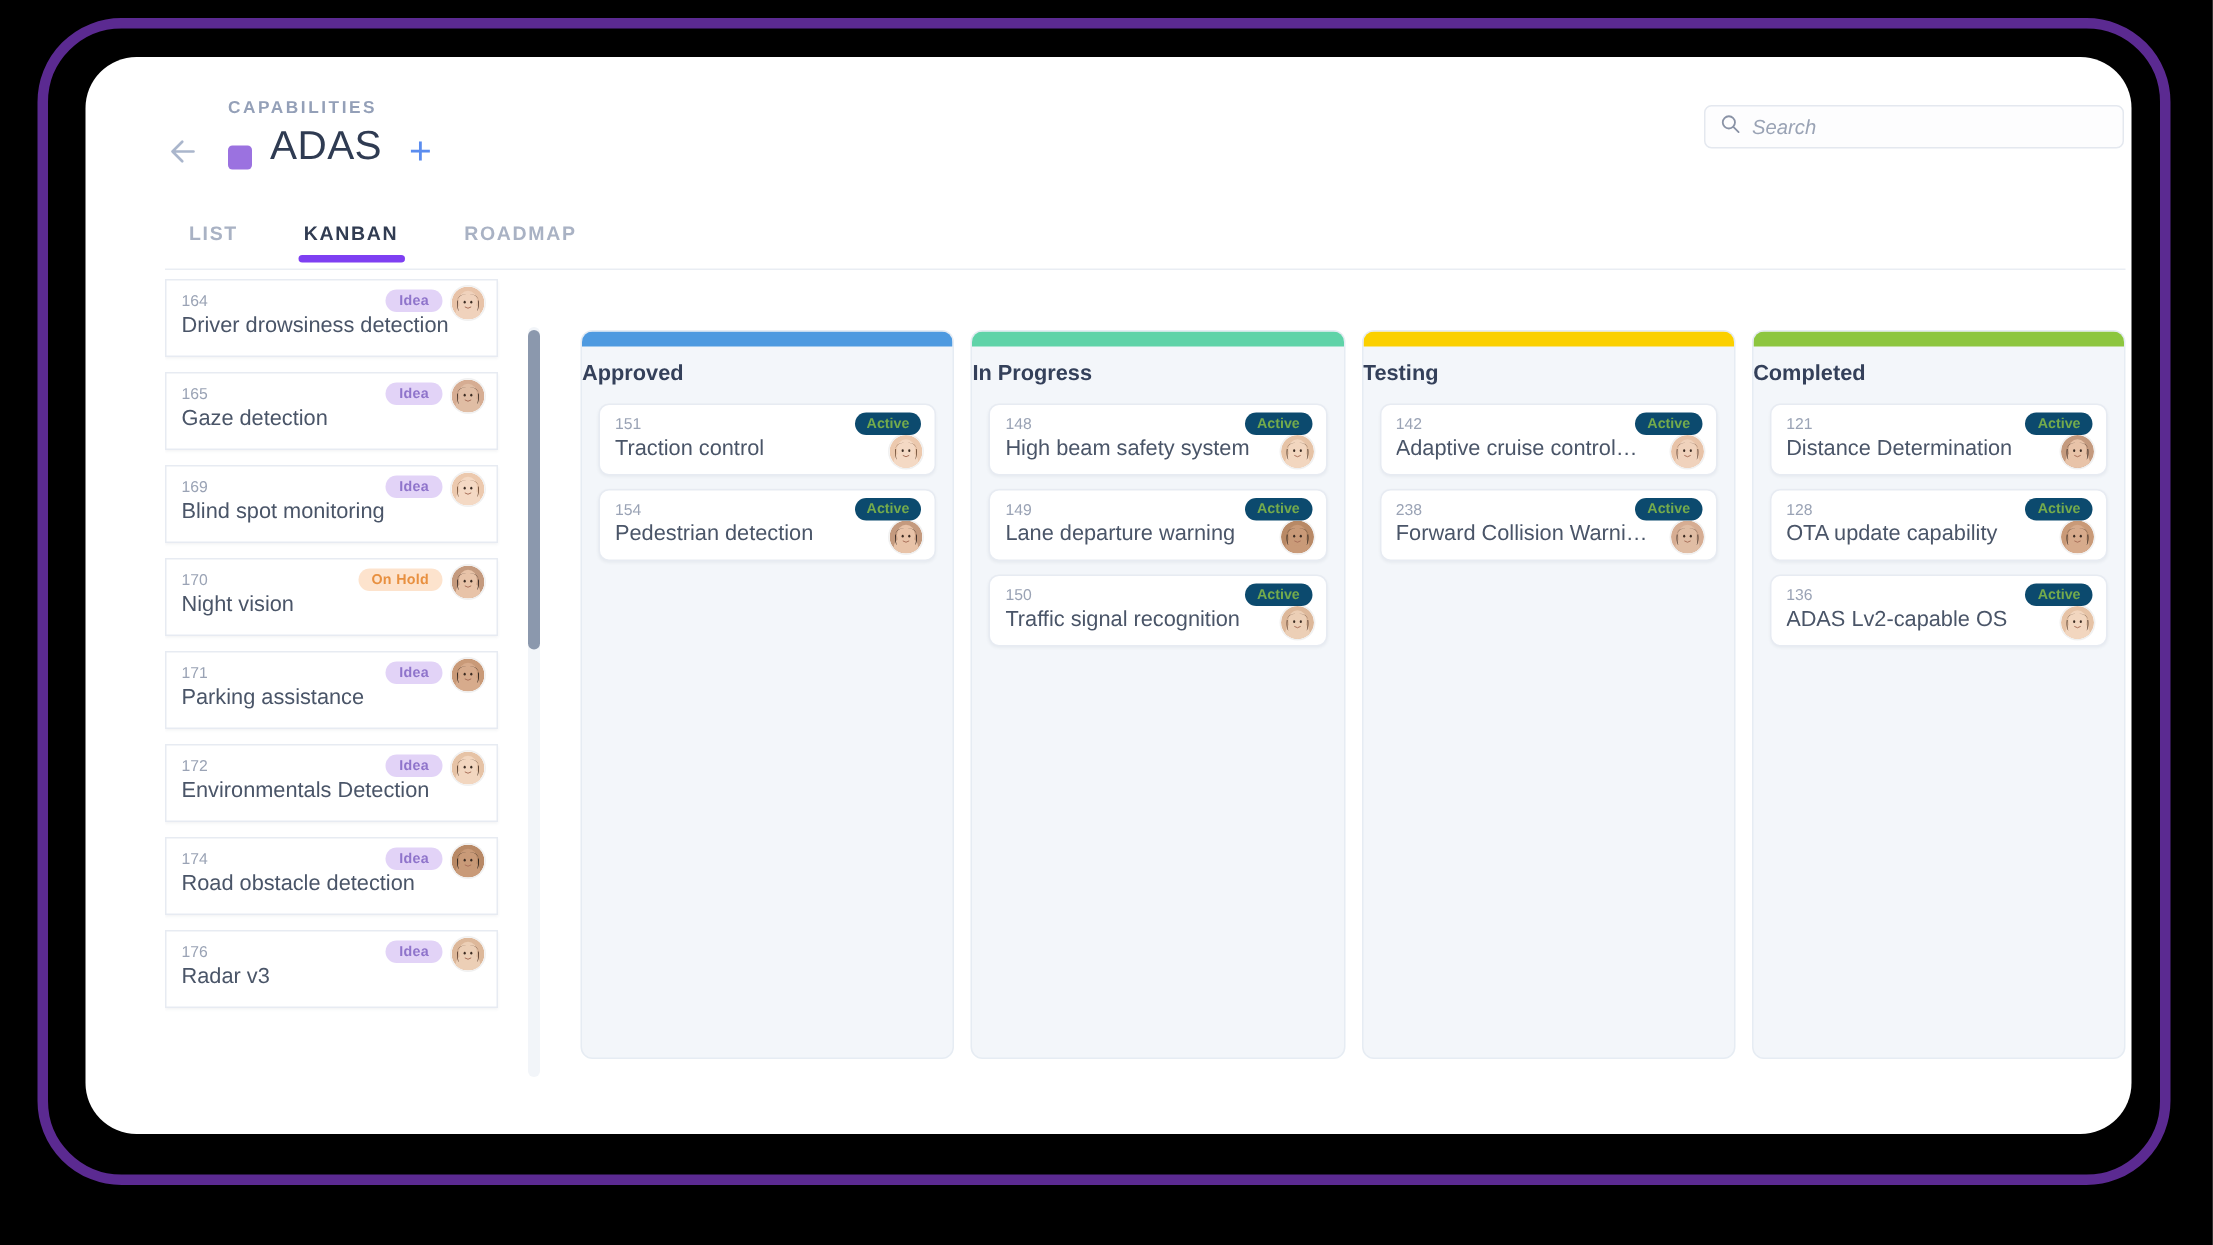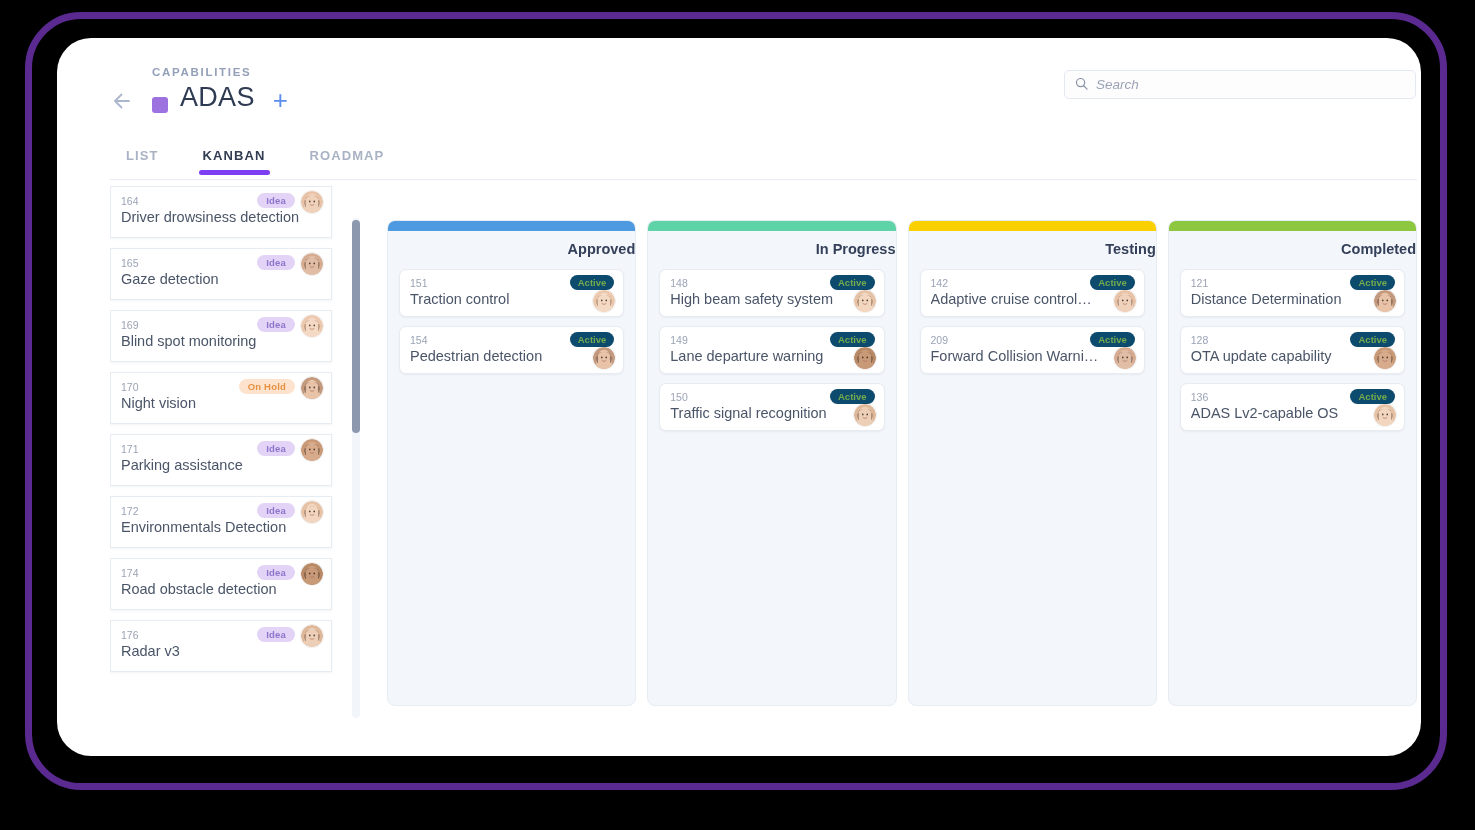--- a/index.html
+++ b/index.html
@@ -45,21 +45,21 @@
   .title-row { position: absolute; left: 95px; top: 44px; display: flex; align-items: flex-end; gap: 12px; }
   .proj-swatch { width: 16px; height: 16px; border-radius: 3px; background: #9b72e0; display:block; }
   .proj-title { font-size: 27px; color: #2f3b52; font-weight: 400; letter-spacing: .3px; }
   .add-btn {
     font-size: 26px; color: #5b8def; font-weight: 300; line-height: 1;
     margin-left: 6px; cursor: pointer; user-select: none;
   }
 
   .search-box {
     position: absolute; right: 5px; top: 32px;
-    width: 352px; height: 29px;
+    width: 280px; height: 29px;
     border: 1px solid #e4e8ef; border-radius: 5px;
     background: #fdfdfe;
     display: flex; align-items: center; gap: 8px; padding: 0 10px;
   }
   .search-box svg { flex: 0 0 auto; }
   .search-input {
     border: none; outline: none; background: transparent;
     font-family: "Liberation Sans", sans-serif;
     font-size: 13.5px; color: #8a93a6; font-style: italic; width: 100%;
   }
@@ -138,21 +138,21 @@
     display: flex; gap: 11px;
   }
   .column {
     flex: 1 1 0; background: #f3f6fa;
     border: 1px solid #e6ecf3; border-radius: 8px;
     overflow: hidden; position: relative;
     display: flex; flex-direction: column;
   }
   .col-bar { height: 10px; width: 100%; flex: 0 0 auto; }
   .col-title {
-    text-align: right; font-size: 14.5px; font-weight: 700;
+    text-align: left; font-size: 14.5px; font-weight: 700;
     color: #34405a; padding: 10px 0 12px 0; flex: 0 0 auto;
   }
   .col-cards { padding: 0 11px; }
   .kb-card {
     position: relative; background: #fff;
     border: 1px solid #e7ebf2; border-radius: 7px;
     height: 48px; margin-bottom: 9px; cursor: pointer;
     box-shadow: 0 1px 2px rgba(45,60,90,.06);
   }
   .kb-id { position: absolute; left: 10px; top: 7px; font-size: 10.5px; color: #9aa3b5; }
@@ -584,21 +584,21 @@
       <path d="M33 17 C34 25 32 29 31 30 C33 24 32 19 32 17 Z" fill="#5b4235"></path>
       <ellipse cx="16" cy="19" rx="1.3" ry="1.6" fill="#3a2b22"></ellipse>
       <ellipse cx="24" cy="19" rx="1.3" ry="1.6" fill="#3a2b22"></ellipse>
       <path d="M16.5 25 Q20 28 23.5 25" stroke="#a9705a" stroke-width="1.2" fill="none" stroke-linecap="round"></path>
     </g>
   </svg>
                 </span>
          <span class="kb-title">Adaptive cruise control…</span>
        </div>
               <div class="kb-card">
-         <span class="kb-id">209</span>
+         <span class="kb-id">238</span>
          <span class="kb-badge badge-active">Active</span>
          <span class="avatar">
                   <svg class="av-bg" viewBox="0 0 40 40">
     <defs>
                       <clipPath id="cp9">
                         <circle cx="20" cy="20" r="20"></circle>
                       </clipPath>
                     </defs>
     <g clip-path="url(#cp9)">
       <rect width="40" height="40" fill="#d6ad93"></rect>

